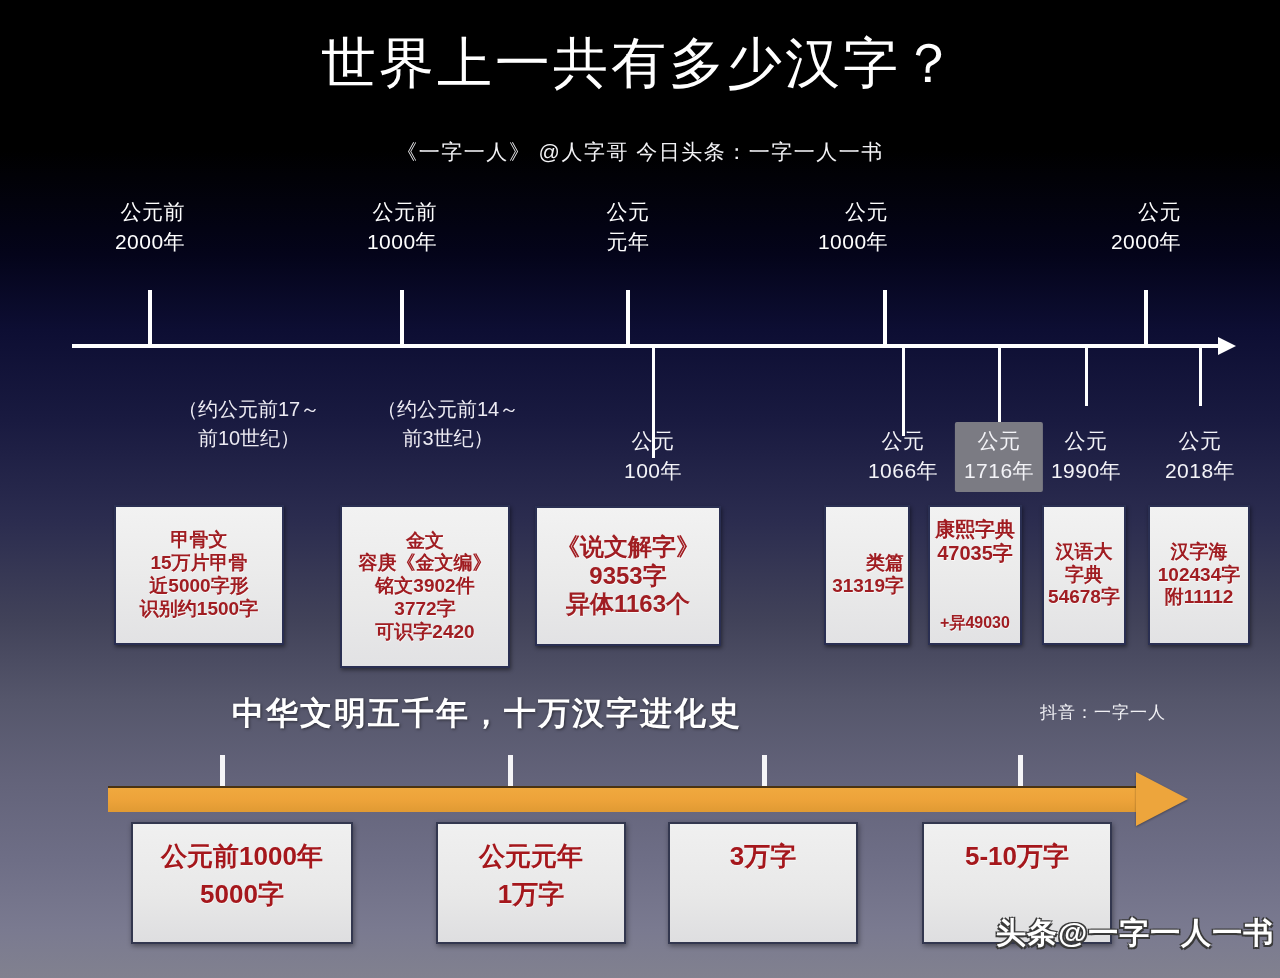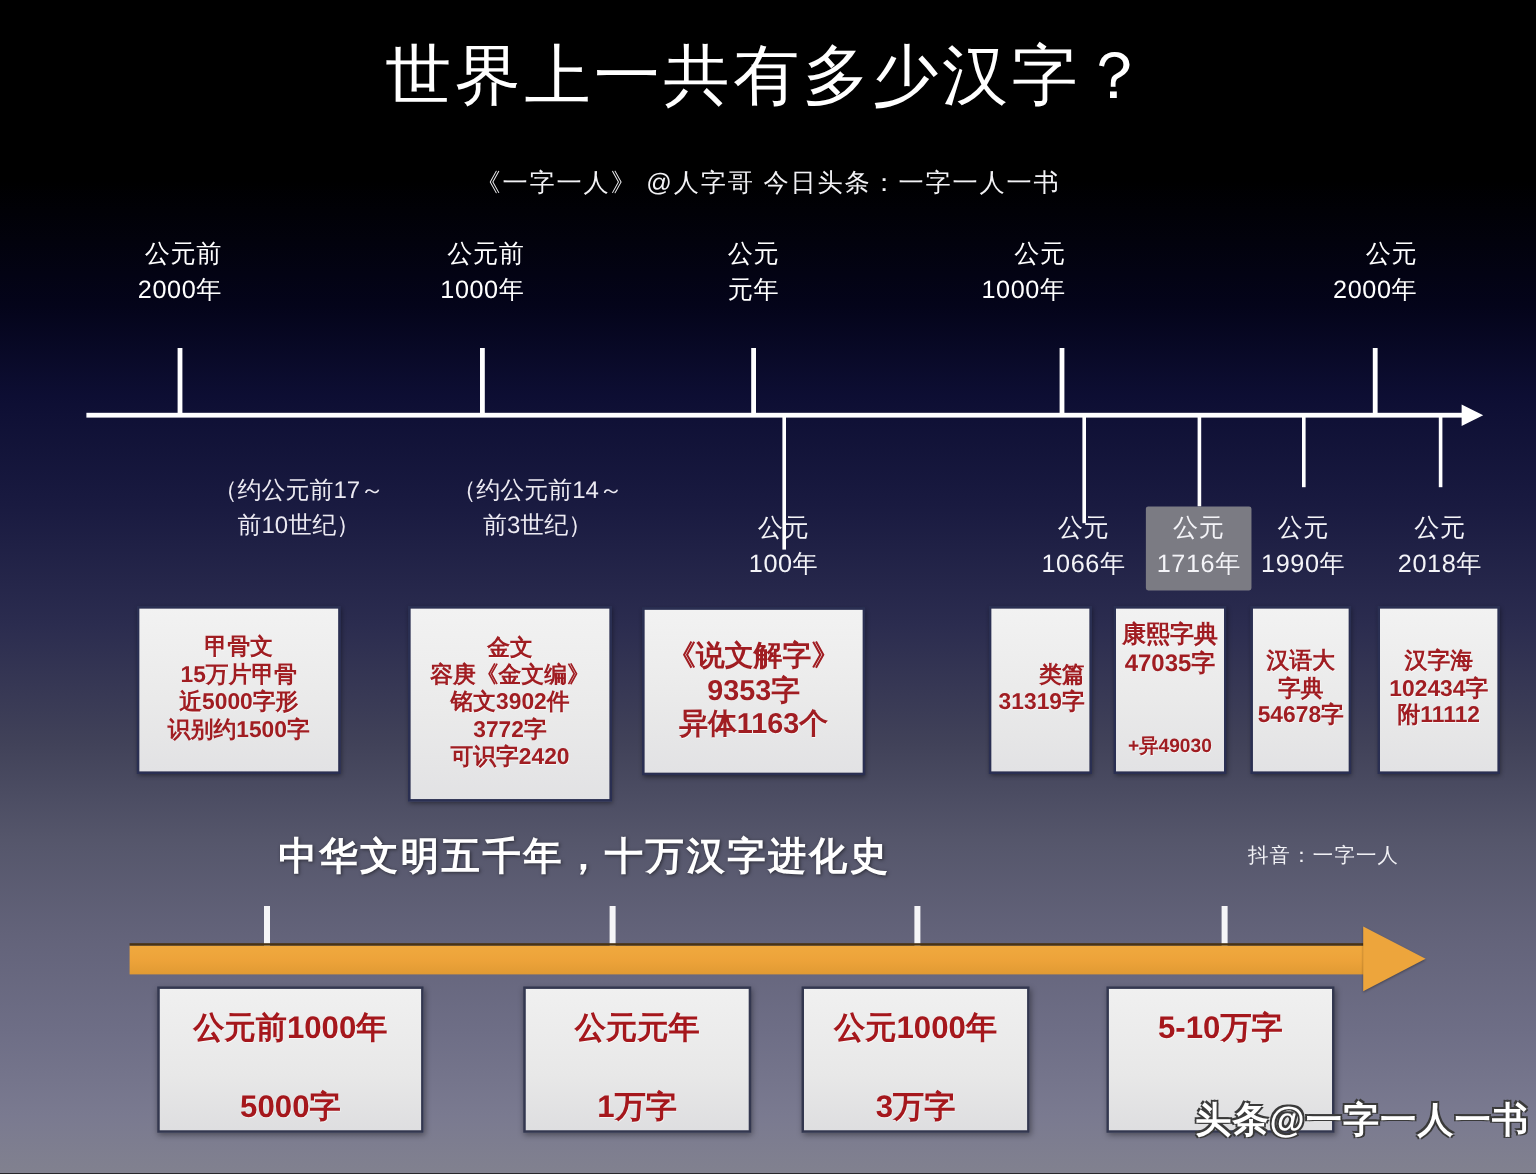--- a/index.html
+++ b/index.html
@@ -220,21 +220,21 @@
   }
 
   
   .bcard {
     position: absolute;
     background: linear-gradient(to bottom, #f0f0f0 0%, #e8e8e8 60%, #dedee0 100%);
     border: 2px solid #33374f;
     display: flex;
     flex-direction: column;
     align-items: center;
-    justify-content: space-between;
+    justify-content: flex-start;
     text-align: center;
     padding-top: 14px;
     box-shadow: 1px 2px 5px rgba(0,0,0,0.4);
   }
   .bcard .line {
     color: #a5171c;
     font-weight: bold;
     font-size: 26px;
     line-height: 1.45;
     white-space: nowrap;
@@ -395,21 +395,20 @@
   <div id="bcards">
       <div class="bcard" style="left: 131px; top: 822px; width: 222px; height: 122px;">
         <div class="line">公元前1000年</div>
         <div class="line">5000字</div>
       </div>
       <div class="bcard" style="left: 436px; top: 822px; width: 190px; height: 122px;">
         <div class="line">公元元年</div>
         <div class="line">1万字</div>
       </div>
       <div class="bcard" style="left: 668px; top: 822px; width: 190px; height: 122px;">
-        <div class="line">公元1000年</div>
         <div class="line">3万字</div>
       </div>
       <div class="bcard" style="left: 922px; top: 822px; width: 190px; height: 122px;">
         <div class="line">5-10万字</div>
       </div>
     </div>
 
   <div class="watermark">头条@一字一人一书</div>
 
 </div>

